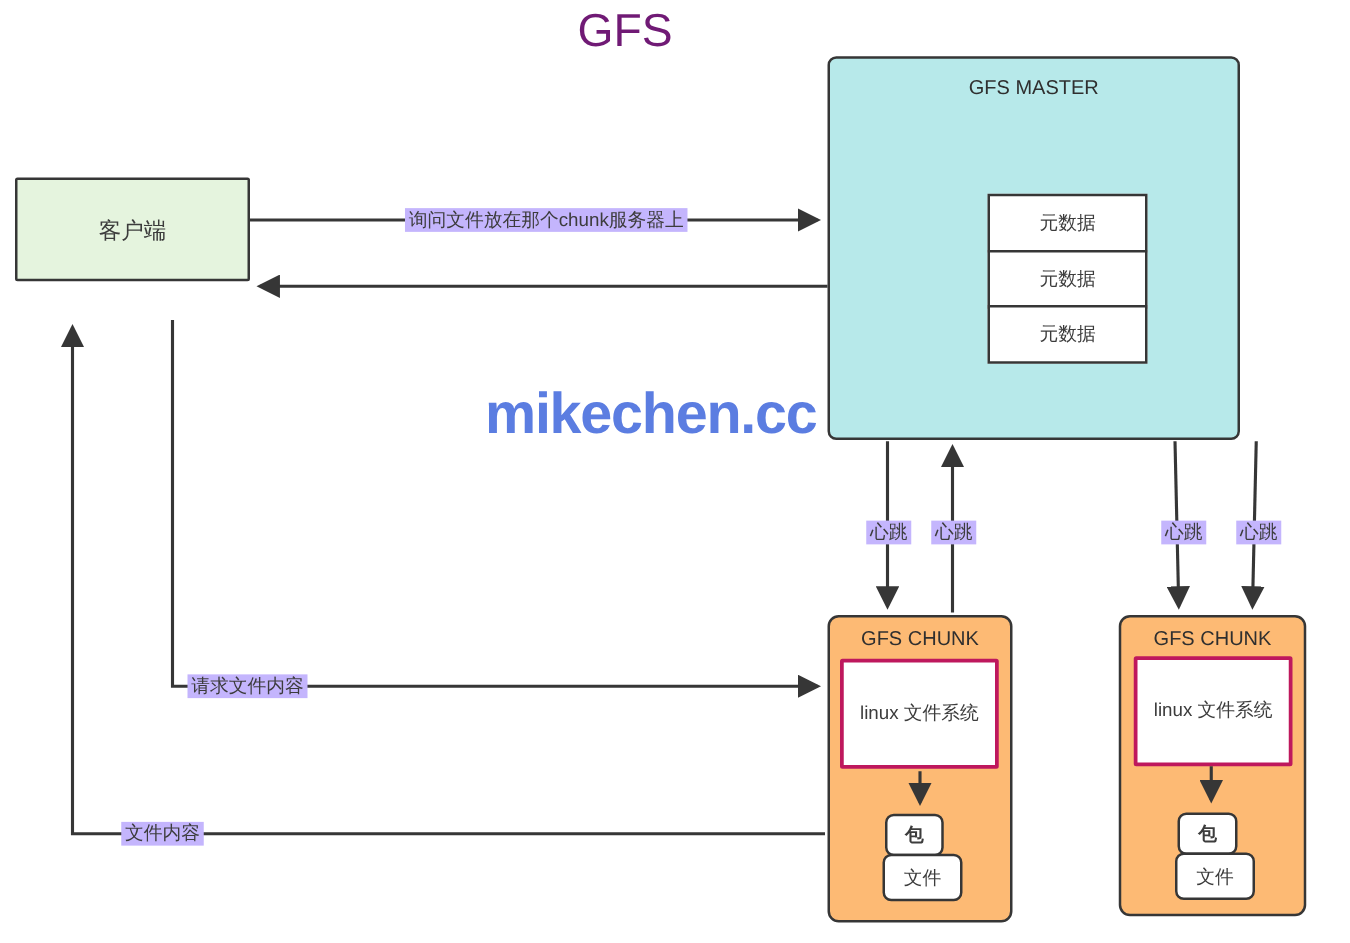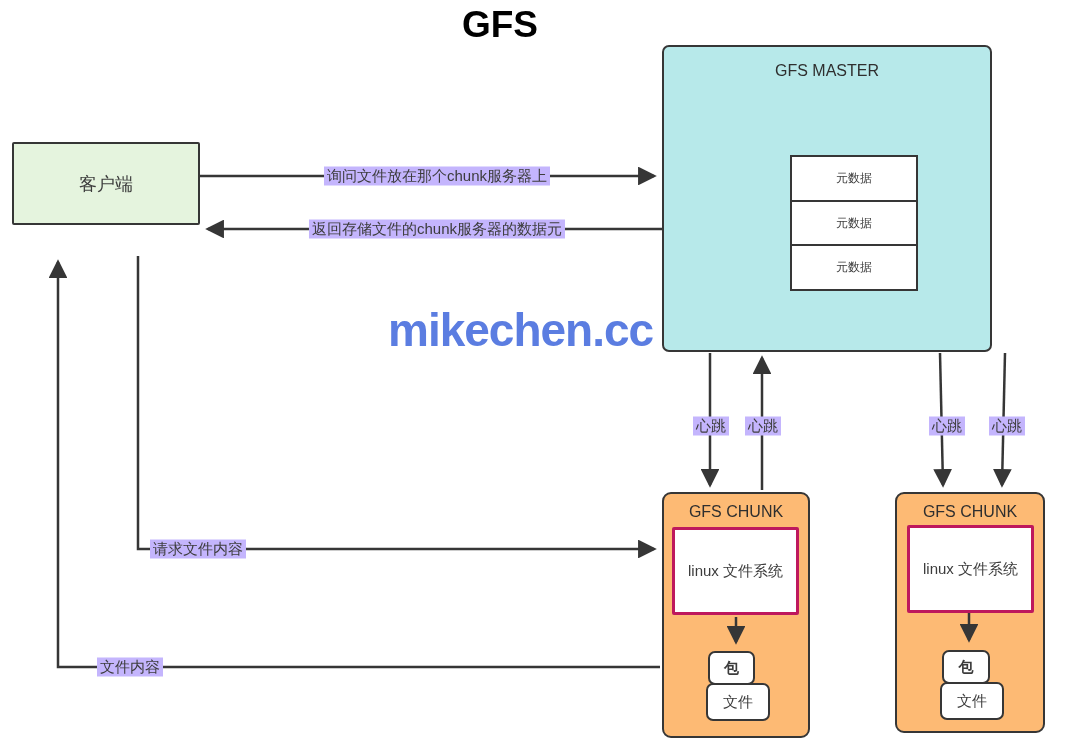--- a/index.html
+++ b/index.html
@@ -10,42 +10,42 @@
   
   .box{position:absolute;box-sizing:border-box;z-index:2;}
   #edges-svg{position:absolute;left:0;top:0;z-index:3;pointer-events:none;}
   .edge-label{
     position:absolute;z-index:4;transform:translate(-50%,-50%);
     background:#c4b5fd;padding:0 3px;font-size:15px;white-space:nowrap;color:#3c3c3c;
   }
   
   .page-title{
     position:absolute;left:400px;top:4px;width:200px;text-align:center;
-    font-size:37px;font-weight:700;color:#000000;z-index:2;
+    font-size:37px;font-weight:400;color:#701a75;z-index:2;
   }
   .watermark{
     position:absolute;left:388px;top:303px;z-index:6;
     font-size:46px;font-weight:bold;color:#5b7de1;letter-spacing:-1px;
   }
   
   .client{
     left:12px;top:142px;width:188px;height:83px;
     background:#e5f4de;border:2.5px solid #363636;border-radius:2px;
     display:flex;align-items:center;justify-content:center;font-size:18px;
   }
   
   .master{
     left:662px;top:45px;width:330px;height:307px;
     background:#b7e9ea;border:2.5px solid #363636;border-radius:7px;
   }
   .master-title{margin-top:15px;text-align:center;font-size:16px;color:#2f2f2f;}
   .meta-stack{position:absolute;left:126px;top:108px;width:128px;}
   .meta-item{
     box-sizing:border-box;height:47px;background:#ffffff;border:2.5px solid #363636;
-    display:flex;align-items:center;justify-content:center;font-size:12px;margin-top:-2.5px;
+    display:flex;align-items:center;justify-content:center;font-size:15px;margin-top:-2.5px;
   }
   .meta-item:first-child{margin-top:0;}
   
   .chunk{
     background:#fdba74;border:2.5px solid #363636;border-radius:9px;
   }
   .chunk-1{left:662px;top:492px;width:148px;height:246px;}
   .chunk-2{left:895px;top:492px;width:150px;height:241px;}
   .chunk-title{margin-top:9px;text-align:center;font-size:16px;color:#2f2f2f;}
   .fs-box{
@@ -117,21 +117,20 @@
       <path d="M 940 353 L 943 485" marker-end="url(#ah)"></path>
       <path d="M 1005 353 L 1002 485" marker-end="url(#ah)"></path>
       <path d="M 138 256 L 138 549 L 654 549" marker-end="url(#ah)"></path>
       <path d="M 660 667 L 58 667 L 58 262" marker-end="url(#ah)"></path>
       <path d="M 736 617 L 736 642" marker-end="url(#ah)"></path>
       <path d="M 969 613 L 969 640" marker-end="url(#ah)"></path>
     </g>
   </svg>
 
   <div class="edge-label" style="left:437px;top:176px;">询问文件放在那个chunk服务器上</div>
-  <div class="edge-label" style="left:437px;top:229px;">返回存储文件的chunk服务器的数据元</div>
   <div class="edge-label" style="left:711px;top:426px;">心跳</div>
   <div class="edge-label" style="left:763px;top:426px;">心跳</div>
   <div class="edge-label" style="left:947px;top:426px;">心跳</div>
   <div class="edge-label" style="left:1007px;top:426px;">心跳</div>
   <div class="edge-label" style="left:198px;top:549px;">请求文件内容</div>
   <div class="edge-label" style="left:130px;top:667px;">文件内容</div>
 
   <div class="watermark">mikechen.cc</div>
 
 </div>

